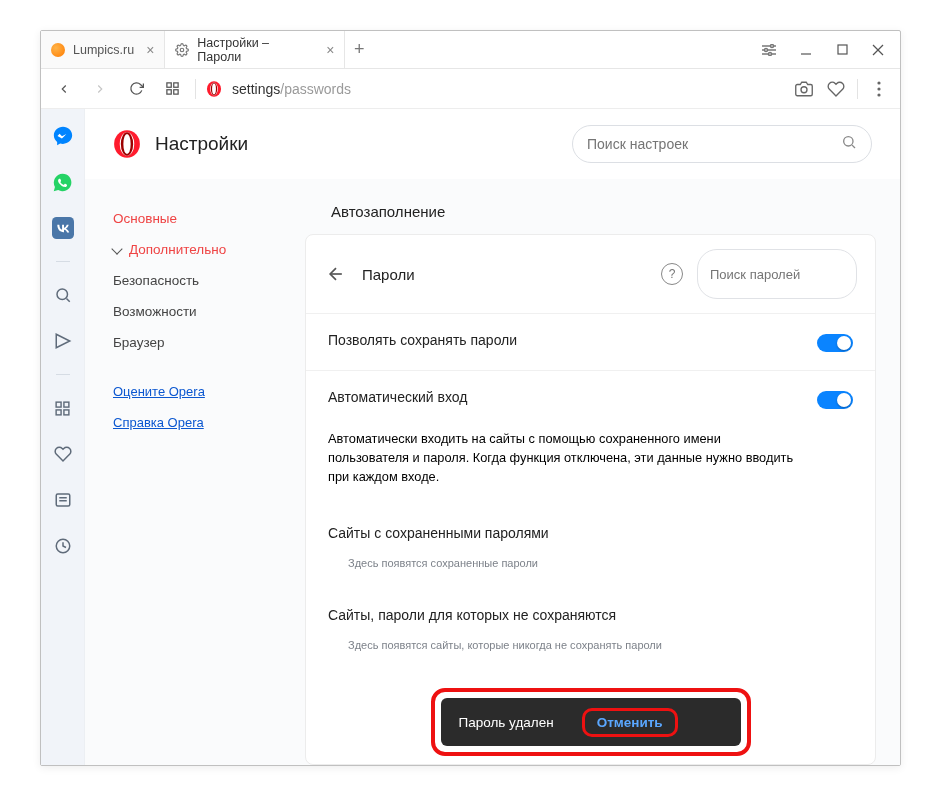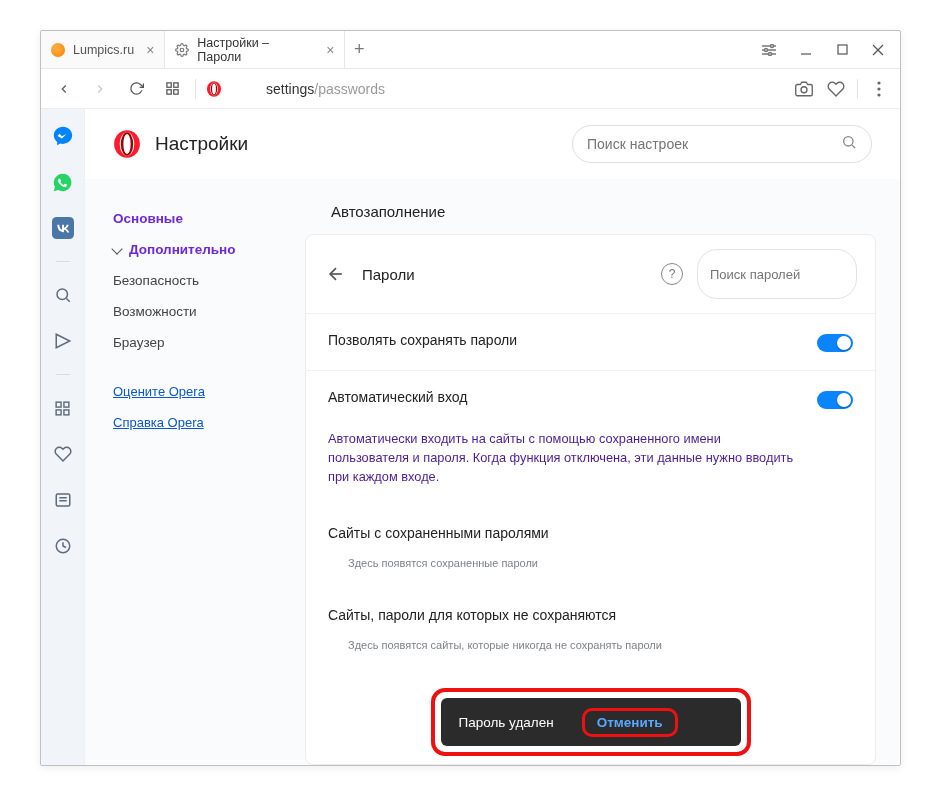--- a/index.html
+++ b/index.html
@@ -18,63 +18,63 @@
   .win-controls .wc { width:32px; height:28px; display:flex; align-items:center; justify-content:center; color:#666; cursor:pointer;}
   .wc svg { stroke:#555; }
   .easy-setup { width:34px; display:flex; align-items:center; justify-content:center; color:#666; cursor:pointer;}
   
   .addressbar { display:flex; align-items:center; height:40px; padding:0 10px; gap:10px; border-bottom:1px solid #ededed;}
   .nav-btn { width:26px; height:26px; display:flex; align-items:center; justify-content:center; color:#555; cursor:pointer; border-radius:4px;}
   .nav-btn.disabled { color:#c5c5c5; cursor:default;}
   .divider-v { width:1px; height:20px; background:#e3e3e3;}
   .url { flex:1; display:flex; align-items:center; gap:10px; font-size:14px; color:#333;}
   .url .opera-o { width:16px; height:16px;}
-  .url-text { color:#333;margin-left:34px;}
+  .url-text { color:#333;}
   .url-text .path { color:#9a9a9a;}
   .addr-right { display:flex; align-items:center; gap:10px; color:#666;}
   .addr-icon { width:22px; height:22px; display:flex; align-items:center; justify-content:center; cursor:pointer;}
   
   .main { flex:1; display:flex; overflow:hidden;}
   .left-rail { width:44px; background:#f1f4f9; display:flex; flex-direction:column; align-items:center; padding-top:14px; gap:20px; border-right:1px solid #eceff3;}
   .rail-icon { width:26px; height:26px; display:flex; align-items:center; justify-content:center; cursor:pointer; color:#5f6b7a;}
   .rail-sep { width:14px; height:1px; background:#d6dce4;}
   .content-col { flex:1; display:flex; flex-direction:column; min-width:0;}
   
   .settings-header { display:flex; align-items:center; height:70px; padding:0 28px; gap:14px;}
   .settings-header .logo { width:28px; height:28px;}
   .settings-header .title { font-size:19px; color:#222;}
   .settings-search { margin-left:auto; display:flex; align-items:center; border:1px solid #dcdfe4; border-radius:22px; padding:0 14px; width:300px; height:38px;}
   .settings-search input { flex:1; border:none; outline:none; font-size:14px; color:#333; background:transparent;}
   .settings-search .sicon { color:#888;}
   
   .subcontent { flex:1; display:flex; background:#fafbfc; overflow:hidden;}
   .side-nav { width:220px; padding:24px 12px 0 28px; font-size:13.5px; color:#333;}
   .side-nav .item { padding:8px 0; cursor:pointer;}
-  .side-nav .item.bold { font-weight:700; color:#6d28d9;}
+  .side-nav .item.bold { font-weight:400; color:#ef4444;}
   .side-nav .item.sub { padding-left:0px; color:#444;}
   .side-nav .item.expand { display:flex; align-items:center; gap:8px;}
   .side-nav .link { color:#0b57d0; text-decoration:underline; padding:8px 0; display:block; cursor:pointer; font-size:13px;}
   .chev { width:8px; height:8px; border-left:1.5px solid #555; border-bottom:1.5px solid #555; transform:rotate(-45deg); margin-top:-2px;}
   .side-nav .spacer { height:18px;}
   
   .panel-wrap { flex:1; padding:18px 24px 0 0; min-width:0; position:relative; display:flex; flex-direction:column;}
   .section-title { font-size:15px; color:#222; padding:6px 0 14px 26px; font-weight:500;}
   .card { background:#fff; border:1px solid #ececec; border-radius:8px; margin-left:0; padding:0; overflow:hidden; flex:1; display:flex; flex-direction:column; position:relative;}
   .card-header { display:flex; align-items:center; padding:14px 18px; gap:14px;}
   .back-arrow { width:24px; height:24px; display:flex; align-items:center; justify-content:center; color:#555; cursor:pointer;}
   .card-title { font-size:15px; color:#222;}
   .card-header .grow { flex:1;}
   .help-icon { width:22px; height:22px; border:1.6px solid #888; border-radius:50%; display:flex; align-items:center; justify-content:center; font-size:12px; color:#777; cursor:pointer;}
   .pwd-search { display:flex; align-items:center; border:1px solid #e0e2e6; border-radius:20px; height:50px; padding:0 12px; width:160px;}
   .pwd-search input { border:none; outline:none; font-size:13px; flex:1; background:transparent;}
   .row { display:flex; align-items:flex-start; padding:18px 22px; gap:16px; border-top:1px solid #f0f0f0;}
   .row:first-of-type { border-top:none;}
   .row .txt { flex:1;}
   .row .txt .h { font-size:14px; color:#222; margin-bottom:4px;}
-  .row .txt .d { font-size:12.8px; color:#4c1d95; line-height:1.5;margin-top:24px;}
+  .row .txt .d { font-size:12.8px; color:#000000; line-height:1.5;margin-top:24px;}
   .toggle { width:36px; height:18px; border-radius:10px; background:#0a84ff; position:relative; flex-shrink:0; margin-top:2px; cursor:pointer;}
   .toggle::after { content:""; position:absolute; right:2px; top:2px; width:14px; height:14px; background:#fff; border-radius:50%; box-shadow:0 1px 2px rgba(0,0,0,.3);}
   .sub-h { font-size:14px; color:#222; padding:20px 22px 8px;}
   .sub-empty { font-size:11px; color:#7d828a; padding:8px 22px 18px 42px;}
   
   .toast-frame { position:absolute; left:50%; transform:translateX(-50%); bottom:8px; border:4px solid #e11; border-radius:14px; padding:6px;}
   .toast { background:#2b2b2b; color:#fff; border-radius:6px; height:48px; display:flex; align-items:center; padding:0 18px; font-size:13.5px; gap:28px; min-width:300px;}
   .toast .undo-frame { border:3px solid #e11; border-radius:10px; padding:4px 2px;}
   .toast .undo { color:#5aa7ff; font-weight:600; padding:4px 10px; cursor:pointer;}
   

